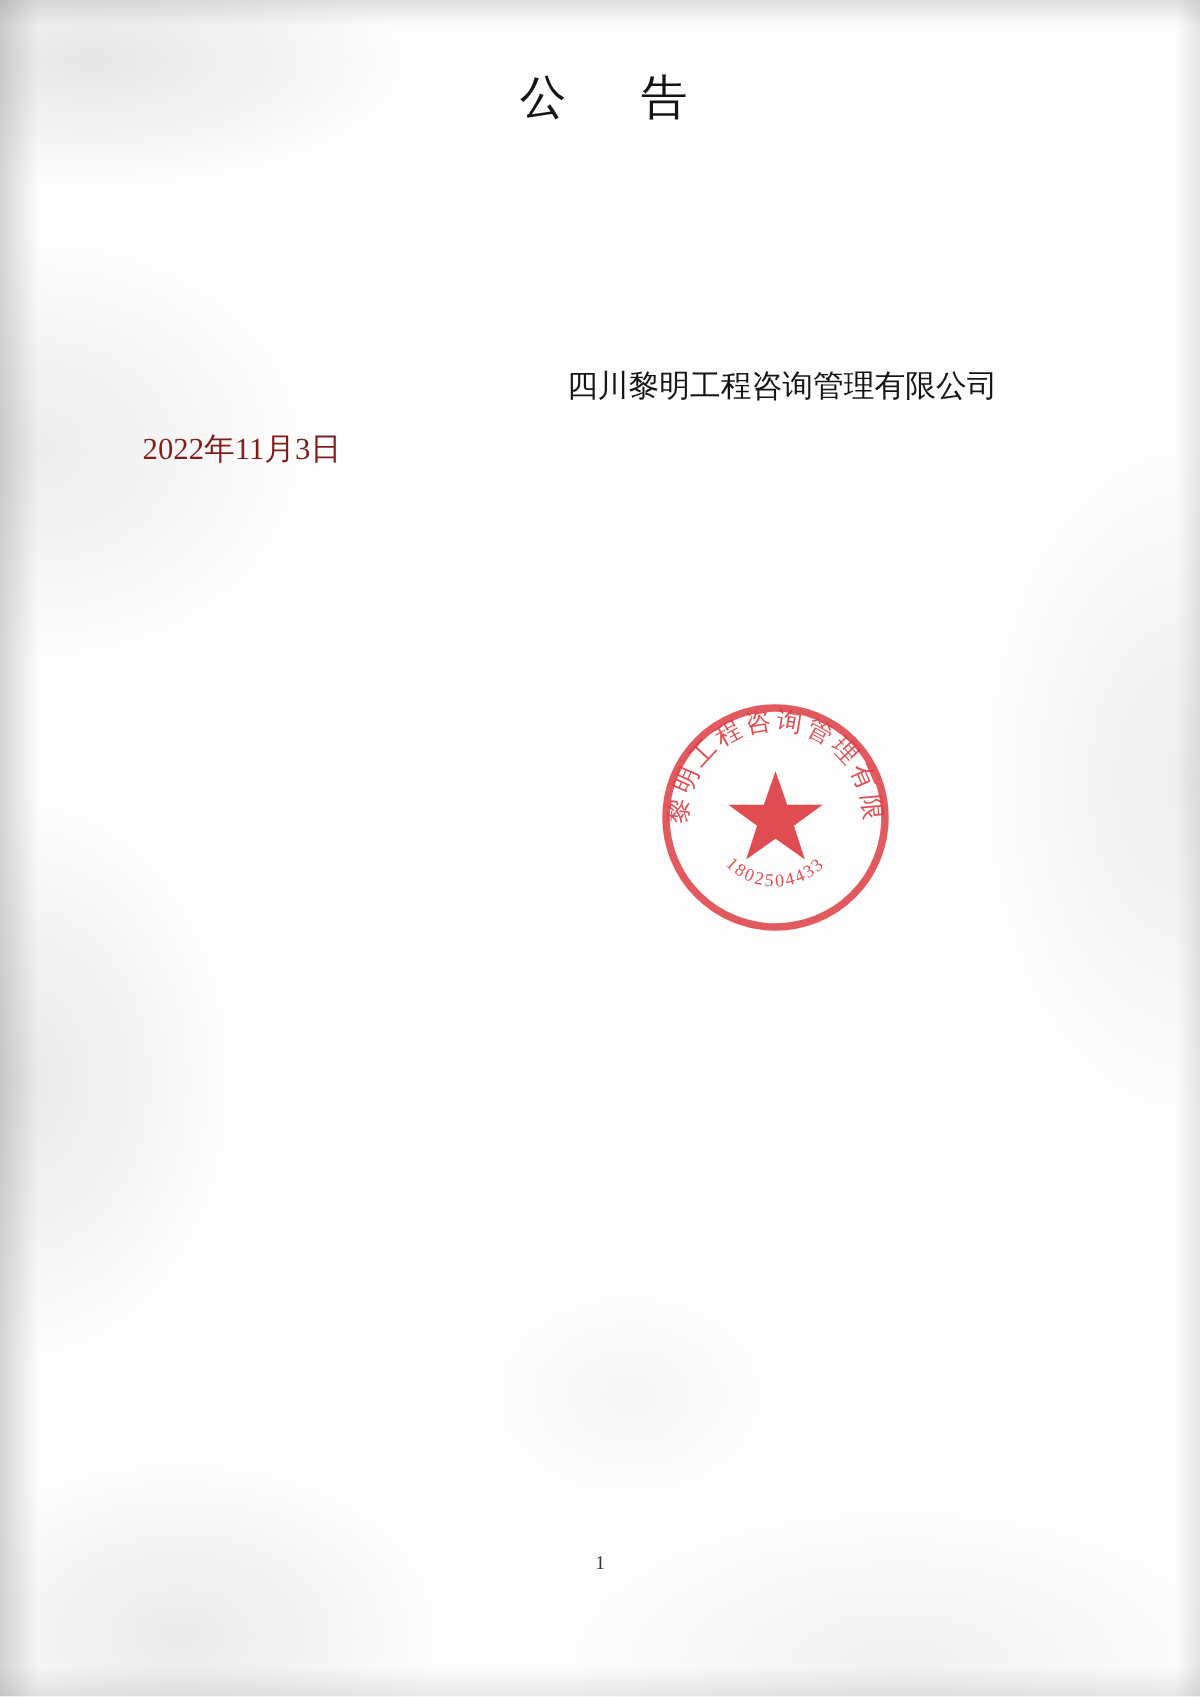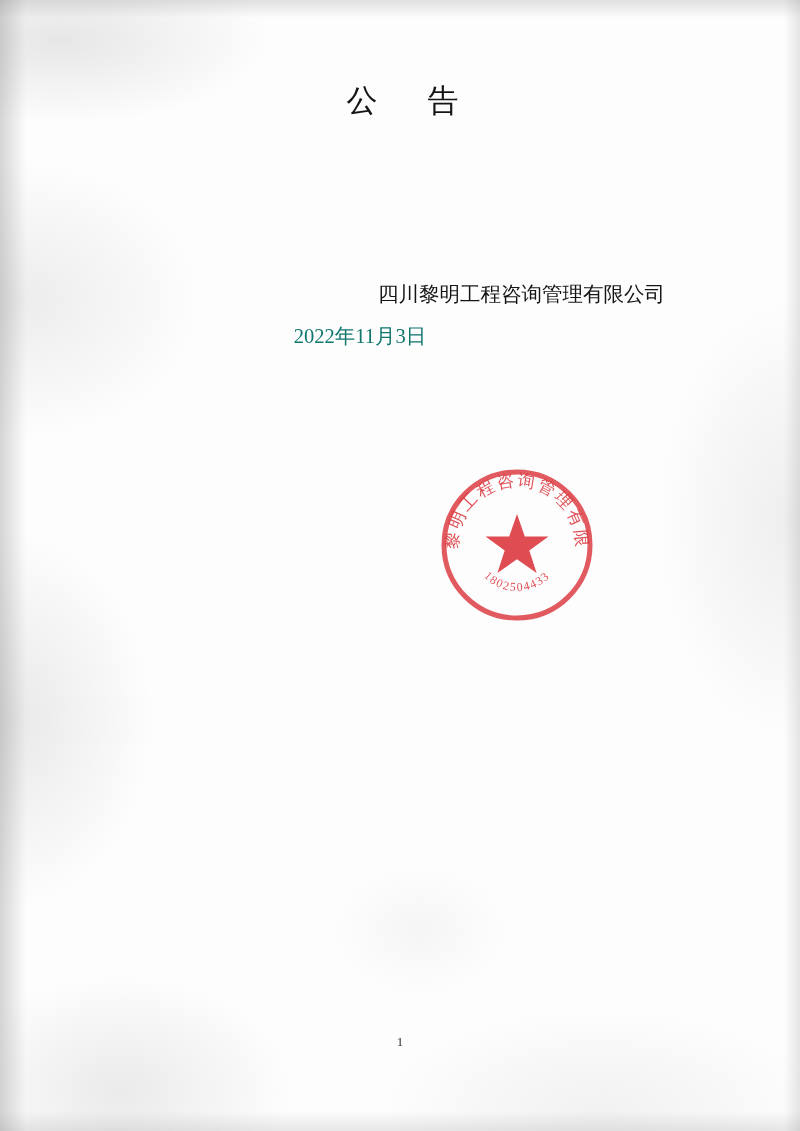--- a/index.html
+++ b/index.html
@@ -62,21 +62,21 @@
 
   
   .content {
     position: absolute;
     left: 95px;
     top: 0;
     width: 615px;
   }
 
   .doc-title {
-    margin-top: 80px;
+    margin-top: 44px;
     text-align: center;
     font-size: 31px;
     letter-spacing: 20px;
     text-indent: 20px;
     font-weight: 500;
     font-family: "DejaVu Serif", "Liberation Serif", serif;
     color: #141414;
   }
 
   .body-text {
@@ -92,24 +92,24 @@
 
   .signature {
     margin-top: 150px;
     text-align: right;
     font-size: 20.5px;
     line-height: 44px;
     color: #141414;
     padding-right: 45px;
   }
   .sign-date {
-    text-align: center;
+    text-align: left;
     font-size: 20.5px;
     line-height: 40px;
-    color: #0f766e;
+    color: #7f1d1d;
     padding-right: 85px;
   }
 
   
   .seal {
     position: absolute;
     left: 438px;
     top: 466px;
     width: 158px;
     height: 158px;

